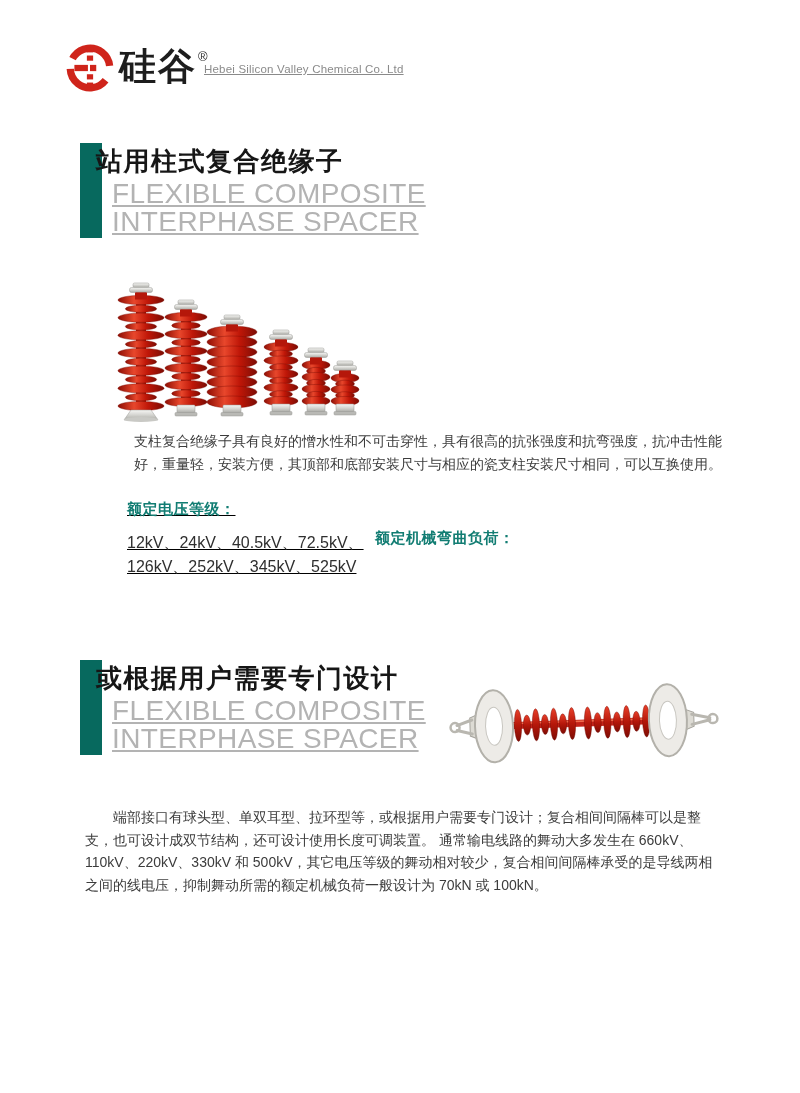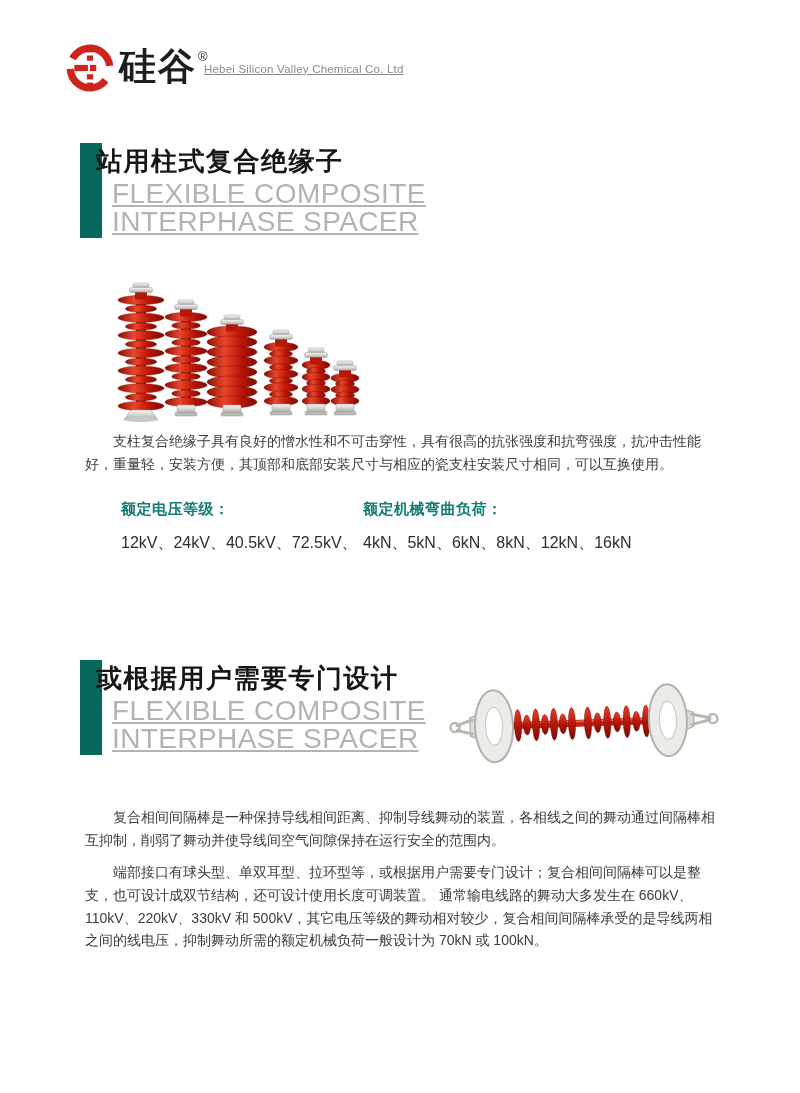--- a/index.html
+++ b/index.html
@@ -11,28 +11,28 @@
   .logo-svg{position:absolute;left:64px;top:42px;width:52px;height:52px;}
   .brand{position:absolute;left:119px;top:48px;font-size:37px;font-weight:900;color:#1d1d1d;letter-spacing:2px;line-height:1;}
   .brand sup{font-size:13px;font-weight:400;color:#2a2a2a;vertical-align:18px;margin-left:1px;}
   .company-en{position:absolute;left:204px;top:63px;font-size:11.5px;color:#8a8a8a;letter-spacing:0.2px;text-decoration:underline;}
   
   .accent-bar{position:absolute;left:80px;width:22px;height:95px;background:var(--teal,#07695e);}
   .title-cn{position:absolute;left:96px;font-size:26px;font-weight:bold;color:#161616;letter-spacing:1.5px;margin:0;}
   .title-en{position:absolute;left:112px;font-size:28px;line-height:28px;color:#b3b3b3;letter-spacing:0.4px;font-weight:400;text-decoration:underline;}
   
   .body-text{font-size:14px;line-height:1.62;color:#3c3c3c;text-indent:2em;margin:0 0 10px 0;}
-  .desc{position:absolute;left:85px;top:430px;width:637px;}
+  .desc{position:absolute;left:85px;top:430px;width:637px;text-align:right;}
   .paras{position:absolute;left:85px;top:806px;width:638px;}
   
   .spec-col{position:absolute;top:500px;}
   .spec-label{font-size:15px;font-weight:bold;color:var(--labelTeal,#127d73);margin-bottom:12px;letter-spacing:0.5px;}
   .spec-val{font-size:16px;line-height:24px;color:#2f2f2f;}
-  .col1{left:121px;}
-  .col2{left:363px;}
+  .col1{left:127px;text-decoration:underline;}
+  .col2{left:375px;margin-top:29px;}
   
   .insulators-svg{position:absolute;left:100px;top:276px;width:320px;height:150px;}
   .spacer-svg{position:absolute;left:448px;top:666px;width:278px;height:114px;}
 </style>
 </head>
 <body>
 
 <div class="page" style="--teal: #07695e; --labelTeal: #127d73;">
 
   <svg class="logo-svg" viewBox="0 0 50 50">
@@ -162,24 +162,24 @@
       <rect x="239" y="94.5" width="12" height="7" fill="#b5170a"></rect>
       <rect x="236" y="128" width="18" height="8" rx="1" fill="url(#metG)" stroke="#9a9a96" stroke-width="0.5"></rect>
       <rect x="234" y="135.5" width="22" height="3.5" rx="1" fill="#b9b9b5" stroke="#9a9a96" stroke-width="0.5"></rect>
     </svg>
 
   <p class="body-text desc">支柱复合绝缘子具有良好的憎水性和不可击穿性，具有很高的抗张强度和抗弯强度，抗冲击性能好，重量轻，安装方便，其顶部和底部安装尺寸与相应的瓷支柱安装尺寸相同，可以互换使用。</p>
 
   <div class="spec-col col1">
     <div class="spec-label">额定电压等级：</div>
     <div class="spec-val">12kV、24kV、40.5kV、72.5kV、</div>
+    <div class="spec-val">126kV、252kV、345kV、525kV</div>
   </div>
   <div class="spec-col col2">
     <div class="spec-label">额定机械弯曲负荷：</div>
-    <div class="spec-val">4kN、5kN、6kN、8kN、12kN、16kN</div>
   </div>
 
   <div class="accent-bar" style="top:660px;"></div>
   <h1 class="title-cn" style="top:661px;">或根据用户需要专门设计</h1>
   <div class="title-en" style="top:697px;">
     <div>FLEXIBLE COMPOSITE</div>
     <div>INTERPHASE SPACER</div>
   </div>
 
   <svg id="spacer" class="spacer-svg" viewBox="0 0 278 114">
@@ -215,17 +215,16 @@
         <path d="M244 52 L262 56 M244 62 L262 58" stroke="#b9b7b0" stroke-width="3" fill="none" stroke-linecap="round"></path>
         <circle cx="265" cy="57" r="4.5" fill="none" stroke="#b9b7b0" stroke-width="2.5"></circle>
         <ellipse cx="46" cy="57" rx="19" ry="36" fill="#edebe7" stroke="#b3b1aa" stroke-width="2"></ellipse>
         <ellipse cx="46" cy="57" rx="8.5" ry="19" fill="#ffffff" stroke="#c8c6c0" stroke-width="1"></ellipse>
         <ellipse cx="220" cy="57" rx="19" ry="36" fill="#edebe7" stroke="#b3b1aa" stroke-width="2"></ellipse>
         <ellipse cx="220" cy="57" rx="8.5" ry="19" fill="#ffffff" stroke="#c8c6c0" stroke-width="1"></ellipse>
       </g>
     </svg>
 
   <div class="paras">
-    <p class="body-text">复合相间间隔棒是一种保持导线相间距离、抑制导线舞动的装置，各相线之间的舞动通过间隔棒相互抑制，削弱了舞动并使导线间空气间隙保持在运行安全的范围内。</p>
     <p class="body-text">端部接口有球头型、单双耳型、拉环型等，或根据用户需要专门设计；复合相间间隔棒可以是整支，也可设计成双节结构，还可设计使用长度可调装置。 通常输电线路的舞动大多发生在 660kV、110kV、220kV、330kV 和 500kV，其它电压等级的舞动相对较少，复合相间间隔棒承受的是导线两相之间的线电压，抑制舞动所需的额定机械负荷一般设计为 70kN 或 100kN。</p>
   </div>
 
 </div>
 
 </body></html>

